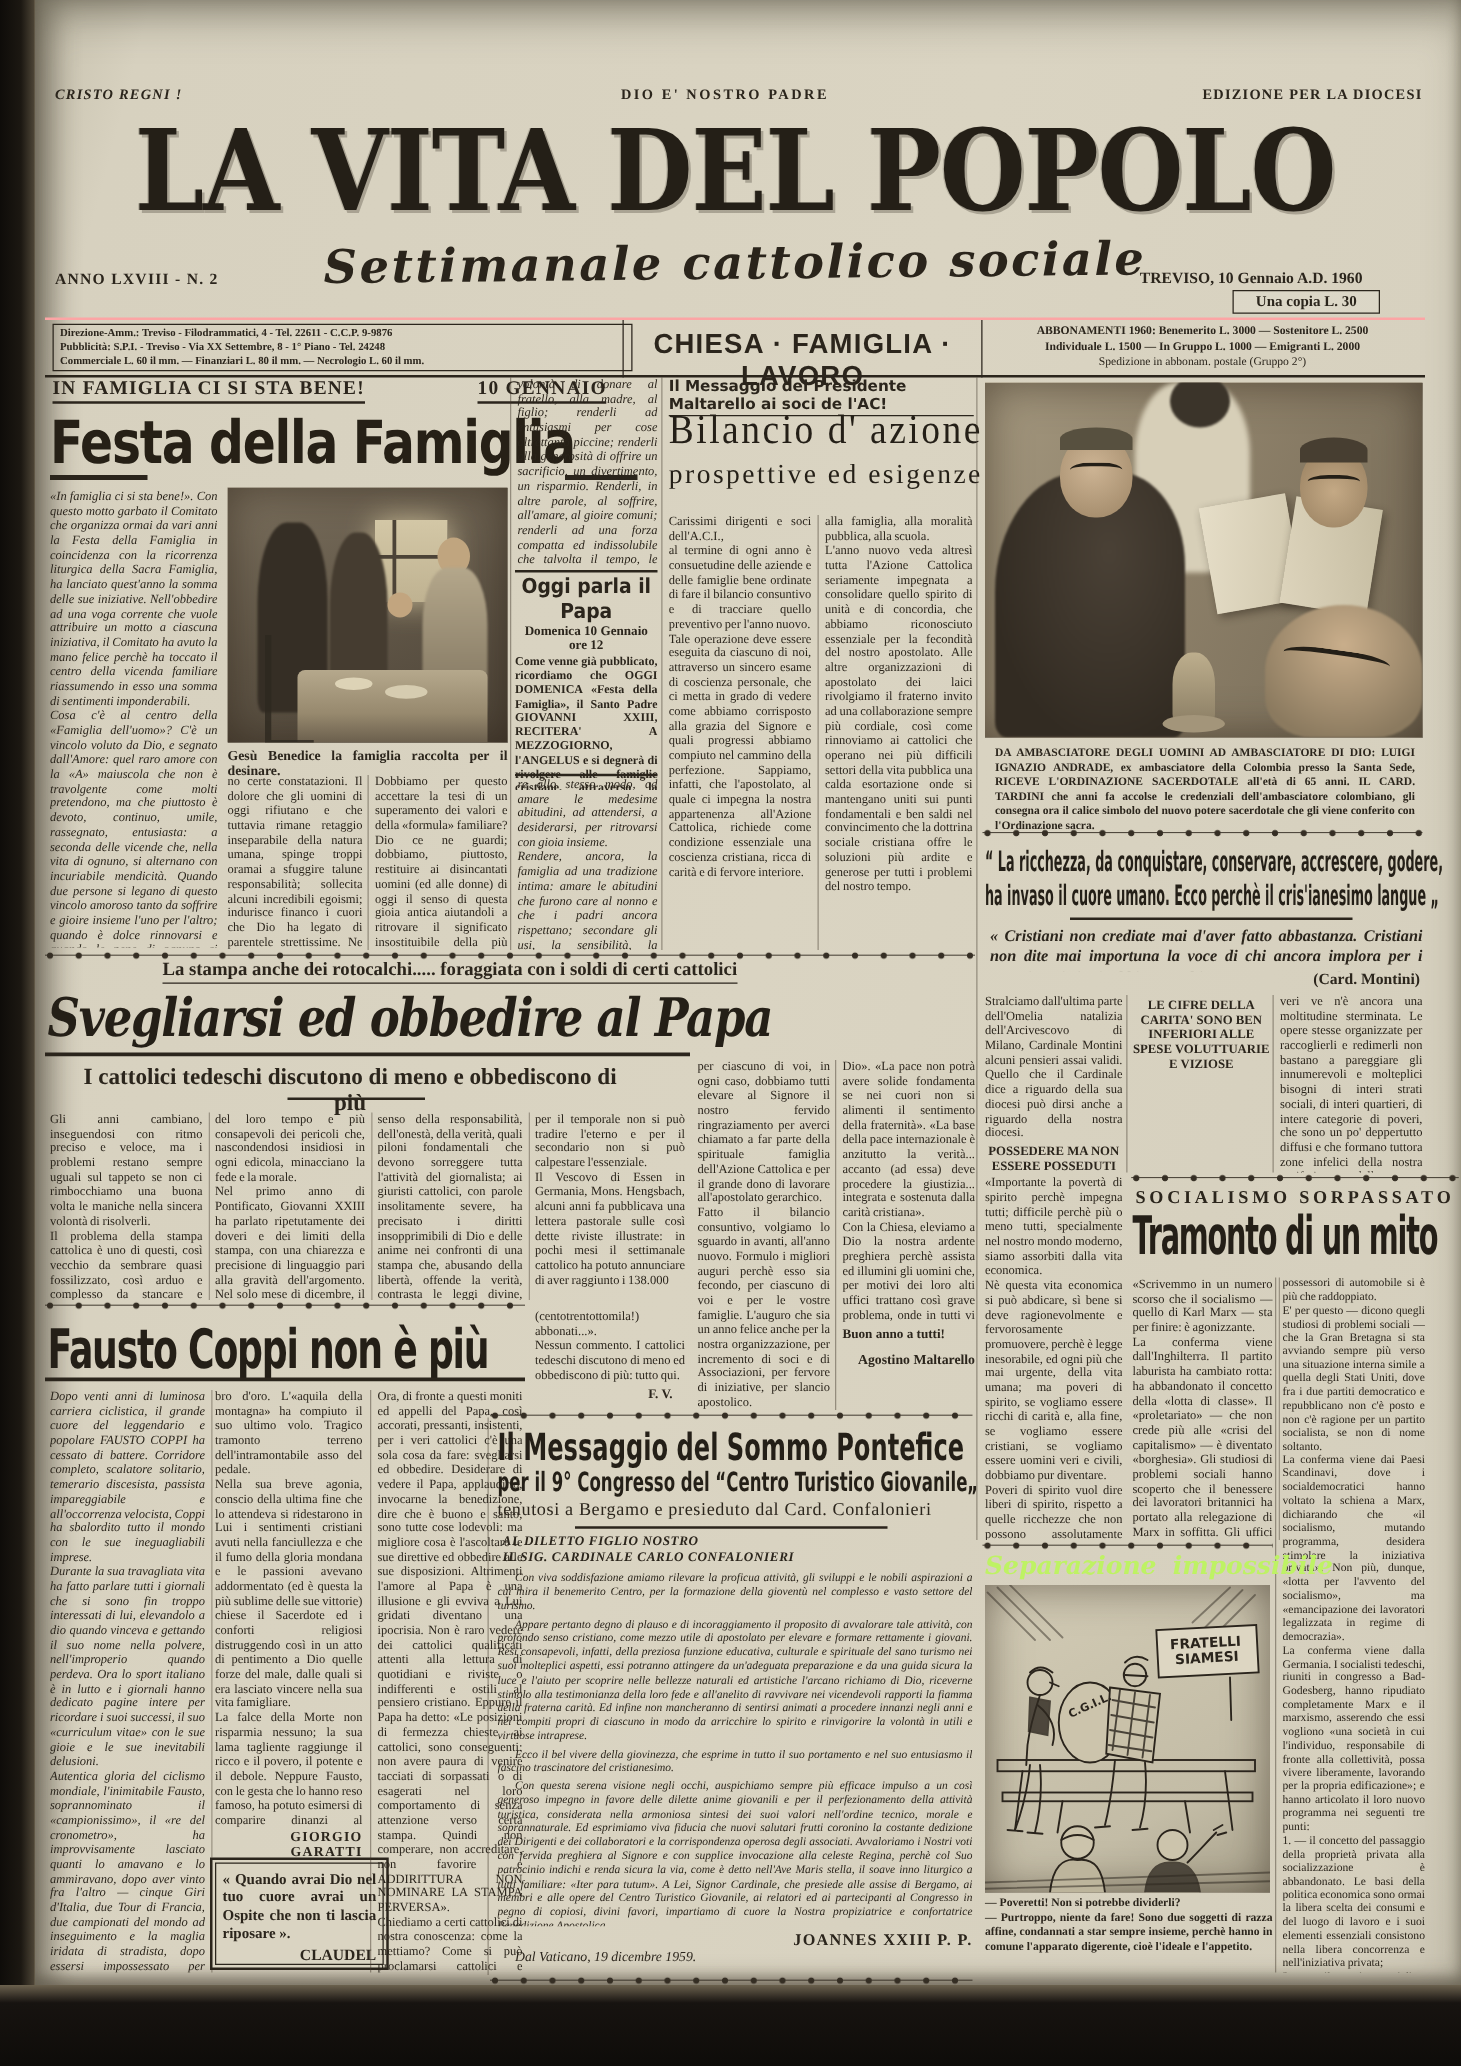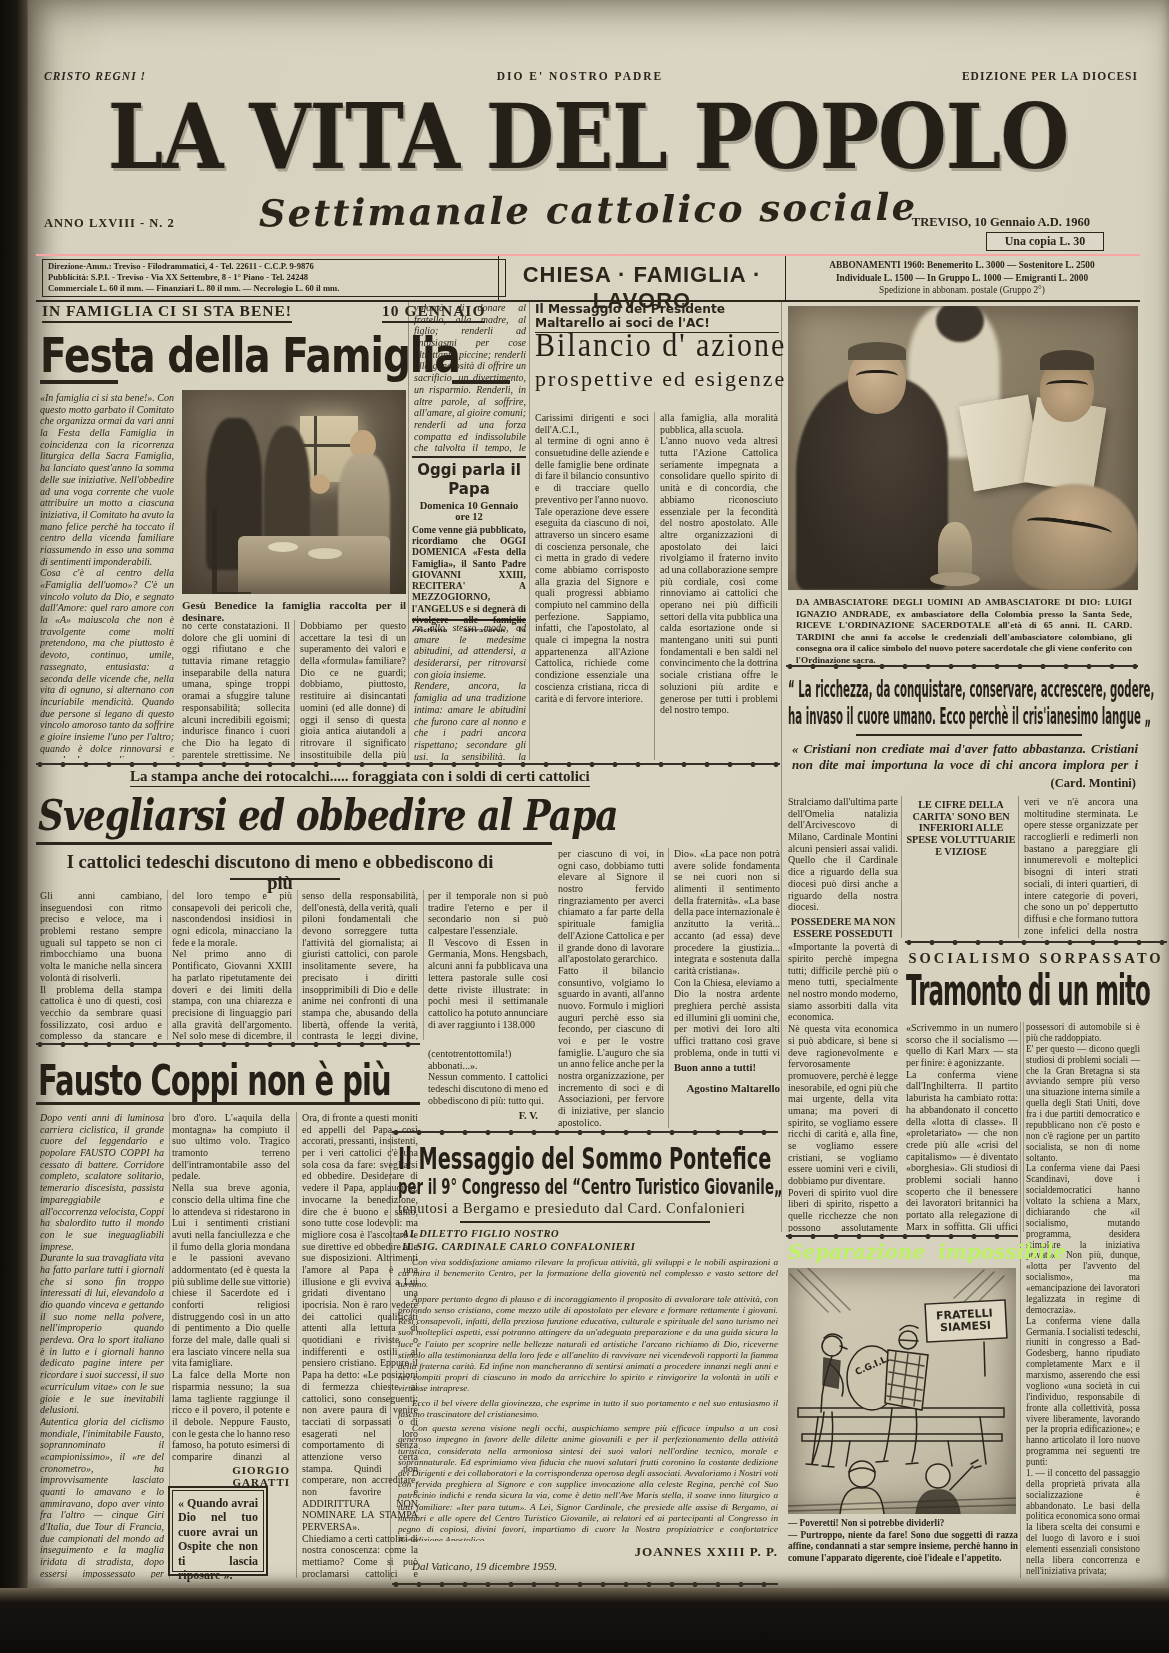--- a/index.html
+++ b/index.html
@@ -190,21 +190,21 @@
   <div class="ab" style="left:36px;top:1102px;width:384px;height:3px;background:#2b251c;"></div>
   <div class="col ab ital rr" style="left:40px;top:1112px;width:124px;height:466px;">Dopo venti anni di luminosa carriera ciclistica, il grande cuore del leggendario e popolare FAUSTO COPPI ha cessato di battere. Corridore completo, scalatore solitario, temerario discesista, passista impareggiabile e all'occorrenza velocista, Coppi ha sbalordito tutto il mondo con le sue ineguagliabili imprese.
 Durante la sua travagliata vita ha fatto parlare tutti i giornali che si sono fin troppo interessati di lui, elevandolo a dio quando vinceva e gettando il suo nome nella polvere, nell'improperio quando perdeva. Ora lo sport italiano è in lutto e i giornali hanno dedicato pagine intere per ricordare i suoi successi, il suo «curriculum vitae» con le sue gioie e le sue inevitabili delusioni.
 Autentica gloria del ciclismo mondiale, l'inimitabile Fausto, soprannominato il «campionissimo», il «re del cronometro», ha improvvisamente lasciato quanti lo amavano e lo ammiravano, dopo aver vinto fra l'altro — cinque Giri d'Italia, due Tour di Francia, due campionati del mondo ad inseguimento e la maglia iridata di stradista, dopo essersi impossessato per quattro volte del titolo italiano su strada ed aver indossato per cinque anni la maglia tricolore ad inseguimento su pista, dopo aver detenuto, dal 1942 al 1956, il record mondiale dell'ora.
 Avversario ed amico di Bartali, il «fuoriclasse» Coppi ha chiuso con il trapasso il suo li-</div>
   <div class="col ab" style="left:172px;top:1112px;width:118px;height:350px;">bro d'oro. L'«aquila della montagna» ha compiuto il suo ultimo volo. Tragico tramonto terreno dell'intramontabile asso del pedale.
 Nella sua breve agonia, conscio della ultima fine che lo attendeva si ridestarono in Lui i sentimenti cristiani avuti nella fanciullezza e che il fumo della gloria mondana e le passioni avevano addormentato (ed è questa la più sublime delle sue vittorie) chiese il Sacerdote ed i conforti religiosi distruggendo così in un atto di pentimento a Dio quelle forze del male, dalle quali si era lasciato vincere nella sua vita famigliare.
 La falce della Morte non risparmia nessuno; la sua lama tagliente raggiunge il ricco e il povero, il potente e il debole. Neppure Fausto, con le gesta che lo hanno reso famoso, ha potuto esimersi di comparire dinanzi al Tribunale di Dio.
 L'immatura dipartita del valoroso atleta sia di monito a quanti praticano attivamente lo sport. Quando ci ghermisce la Morte il forziere dei trionfi e delle ricchezze lo lasciamo in terra, solo le opere buone portiamo in cielo. Anche le fatiche dello sport saranno bene accette al Signore se Gli verranno spontaneamente offerte come preghiere.</div>
   <div class="ab" style="left:172px;top:1464px;width:118px;text-align:right;font-weight:bold;font-size:11px;letter-spacing:1px;">GIORGIO GARATTI</div>
-  <div class="ab" style="left:168px;top:1486px;width:100px;height:90px;border:2px solid #2b251c;outline:1px solid #2b251c;outline-offset:-5px;background:#dad4c2;padding:8px 8px 4px;box-sizing:border-box;">
+  <div class="ab" style="left:168px;top:1486px;width:143px;height:90px;border:2px solid #2b251c;outline:1px solid #2b251c;outline-offset:-5px;background:#dad4c2;padding:8px 8px 4px;box-sizing:border-box;">
     <div style="font-weight:bold;font-size:12px;text-align:justify;line-height:1.2;">« Quando avrai Dio nel tuo cuore avrai un Ospite che non ti lascia riposare ».</div>
     <div style="font-weight:bold;font-size:12.5px;text-align:right;margin-top:3px;">CLAUDEL</div>
   </div>
   <div class="ab vr" style="left:296px;top:1112px;height:466px;"></div>
   <div class="col ab" style="left:302px;top:1112px;width:116px;height:466px;">Ora, di fronte a questi moniti ed appelli del Papa, così accorati, pressanti, insistenti, per i veri cattolici c'è una sola cosa da fare: svegliarsi ed obbedire. Desiderare di vedere il Papa, applaudirlo, invocarne la benedizione, dire che è buono e santo, sono tutte cose lodevoli: ma migliore cosa è l'ascoltare le sue direttive ed obbedire alle sue disposizioni. Altrimenti l'amore al Papa è una illusione e gli evviva a Lui gridati diventano una ipocrisia. Non è raro vedere dei cattolici qualificati attenti alla lettura di quotidiani e riviste o indifferenti e ostili al pensiero cristiano. Eppure il Papa ha detto: «Le posizioni di fermezza chieste ai cattolici, sono conseguenti: non avere paura di venire tacciati di sorpassati o di esagerati nel loro comportamento di senza attenzione verso certa stampa. Quindi non comperare, non accreditare, non favorire e ADDIRITTURA NON NOMINARE LA STAMPA PERVERSA».
 Chiediamo a certi cattolici di nostra conoscenza: come la mettiamo? Come si può proclamarsi cattolici e disobbedire, sistematicamente e coscientemente, al Papa? Perchè qui non si tratta di consigli più o meno discutibili, ma di veri e propri ordini. Un po' di disciplina ci vuole e un po' di coerenza.
 Sappiamo che per divergenza di idee su questioni perfettamente opinabili, vi sono dei cattolici che boicottano la stampa cattolica e favoriscono di conseguenza anche direttamente la stampa cosiddetta indipendente. Sarebbe opportuno che, all'inizio dell'anno, questi cattolici facciano il loro esame di coscienza alla luce del pensiero del Papa: comprenderanno allora che…</div>
 
   <div class="orn ab" style="left:392px;top:1128px;width:386px;"></div>
   <div class="ab vr" style="left:390px;top:1134px;height:446px;"></div>

